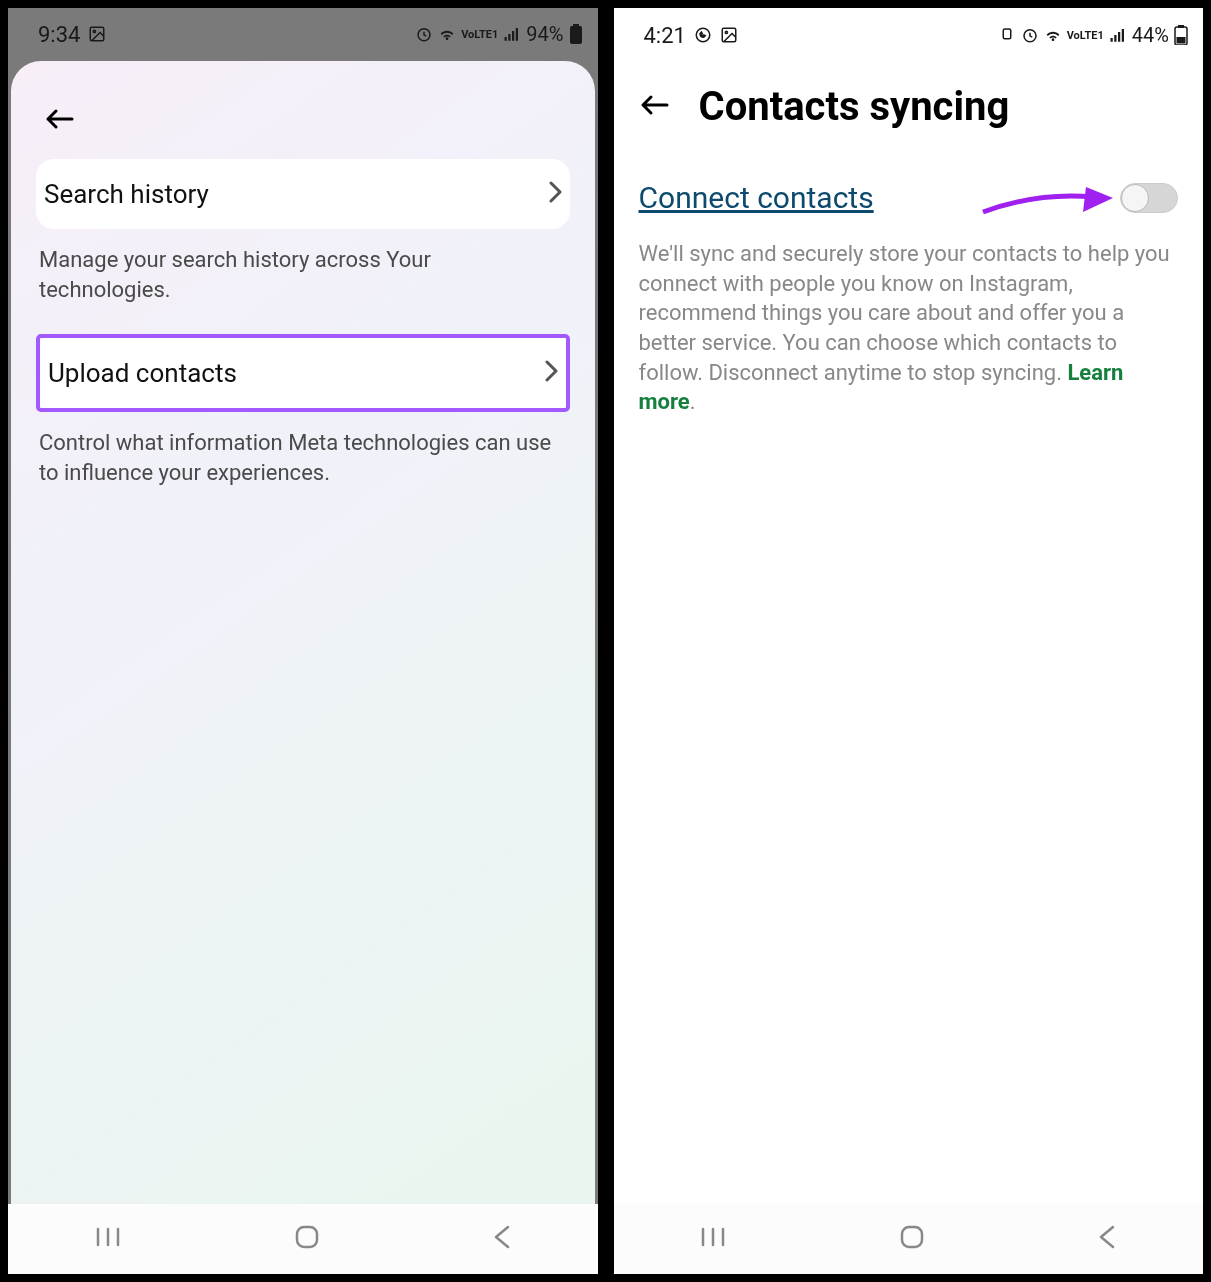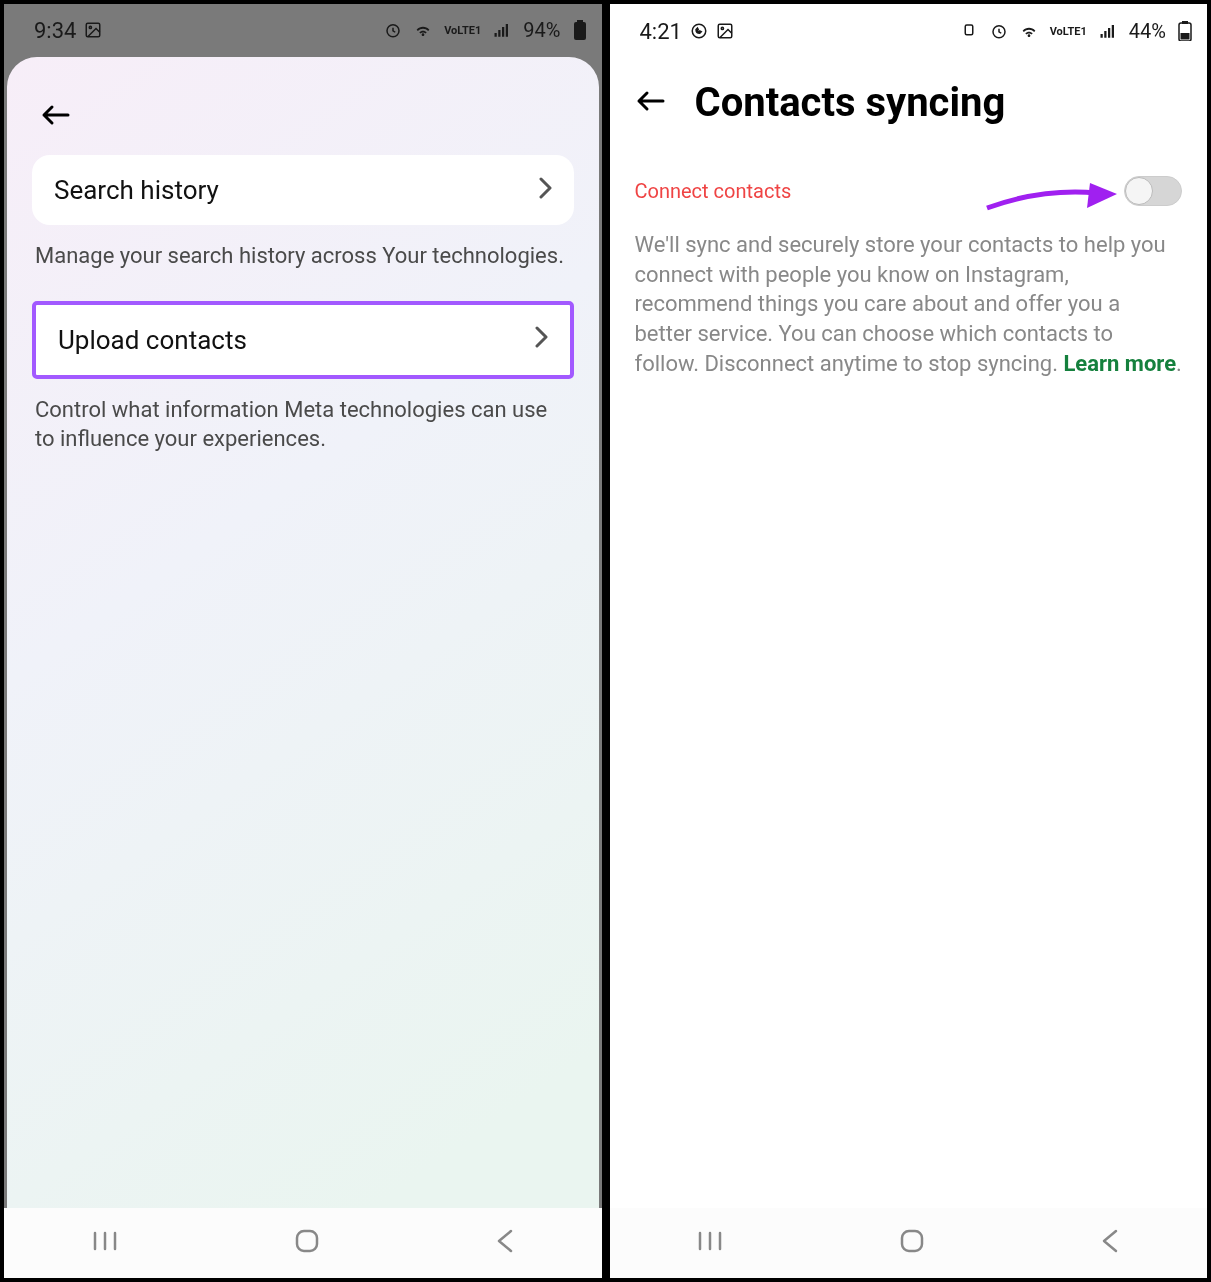--- a/index.html
+++ b/index.html
@@ -6,39 +6,39 @@
     body {
       font-family: -apple-system, BlinkMacSystemFont, 'Segoe UI', Roboto, Helvetica, Arial, sans-serif;
       background: #fff;
       display: flex;
       width: 1211px;
       height: 1282px;
     }
     .phone-panel {
       width: 50%;
       height: 100%;
-      border: 4px solid #000000;
+      border: 8px solid #000000;
       position: relative;
       display: flex;
       flex-direction: column;
       overflow: hidden;
     }
     
     .left-panel { background: #7a7a7a; }
     .status-bar-left {
       background: #7a7a7a;
       padding: 4px 15px 2px 30px;
       display: flex;
       justify-content: space-between;
       align-items: center;
       height: 50px;
       color: #1a1a1a;
     }
     .status-time { font-size: 22px; font-weight: 400; display: flex; align-items: center; gap: 8px; }
-    .status-icons { font-size: 16px; display: flex; align-items: center; gap: 12px; }
+    .status-icons { font-size: 16px; display: flex; align-items: center; gap: 5px; }
     .status-icons .pct { font-size: 20px; }
     .card {
       background: linear-gradient(145deg, #f7eef8 0%, #f0f2f9 40%, #eaf5f0 90%);
       border-radius: 30px 30px 0 0;
       margin: 3px 3px 0 3px;
       flex: 1;
       padding: 30px 25px 0 25px;
       display: flex;
       flex-direction: column;
     }
@@ -47,21 +47,21 @@
       font-size: 38px;
       font-weight: 700;
       color: #111;
       line-height: 1.2;
       margin-bottom: 35px;
       padding: 0 0 0 0;
     }
     .setting-item {
       background: #fff;
       border-radius: 18px;
-      padding: 20px 22px;
+      padding: 20px 8px;
       display: flex;
       justify-content: space-between;
       align-items: center;
       cursor: pointer;
     }
     .setting-item.highlighted {
       border: 4px solid #a259ff;
       border-radius: 5px;
       gap: 28px;
     }
@@ -91,21 +91,21 @@
     }
     .header-right .back { font-size: 30px; cursor: pointer; font-weight: 700; }
     .header-right .title { font-size: 40px; font-weight: 700; color: #000; }
     .toggle-row {
       display: flex;
       justify-content: space-between;
       align-items: center;
       padding: 20px 25px 10px 25px;
       position: relative;
     }
-    .toggle-label { font-size: 20px; color: #ef4444; }
+    .toggle-label { font-size: 30px; color: #0c4a6e; text-decoration: underline; }
     .toggle-switch {
       width: 58px;
       height: 30px;
       background: #d6d6d6;
       border-radius: 20px;
       position: relative;
       cursor: pointer;
       border: 1px solid #ccc;
     }
     .toggle-knob {

